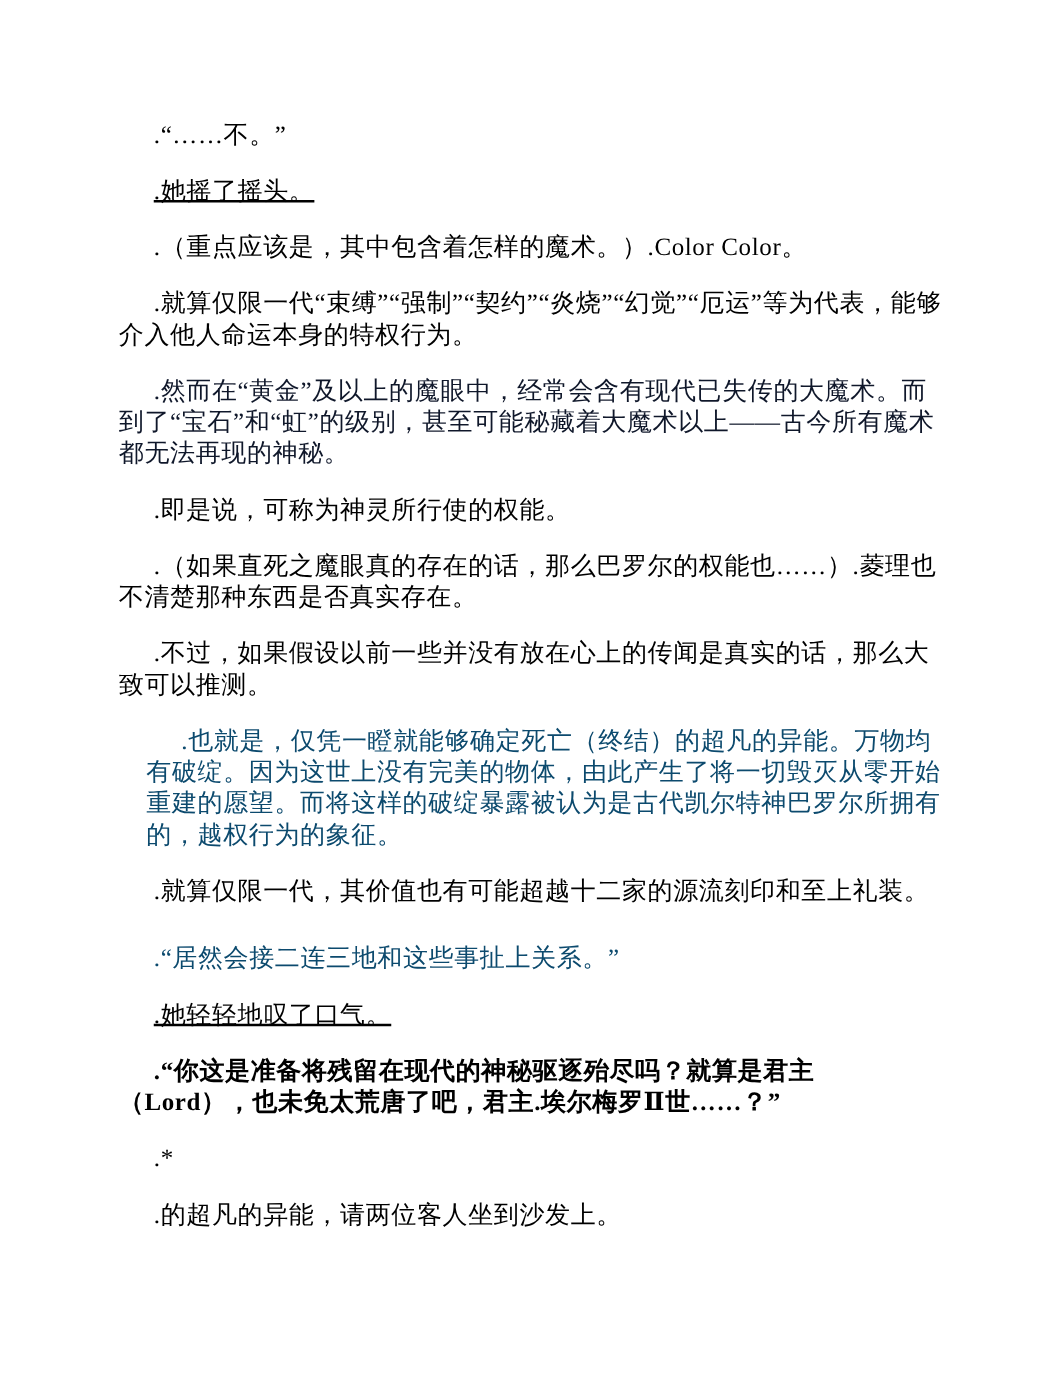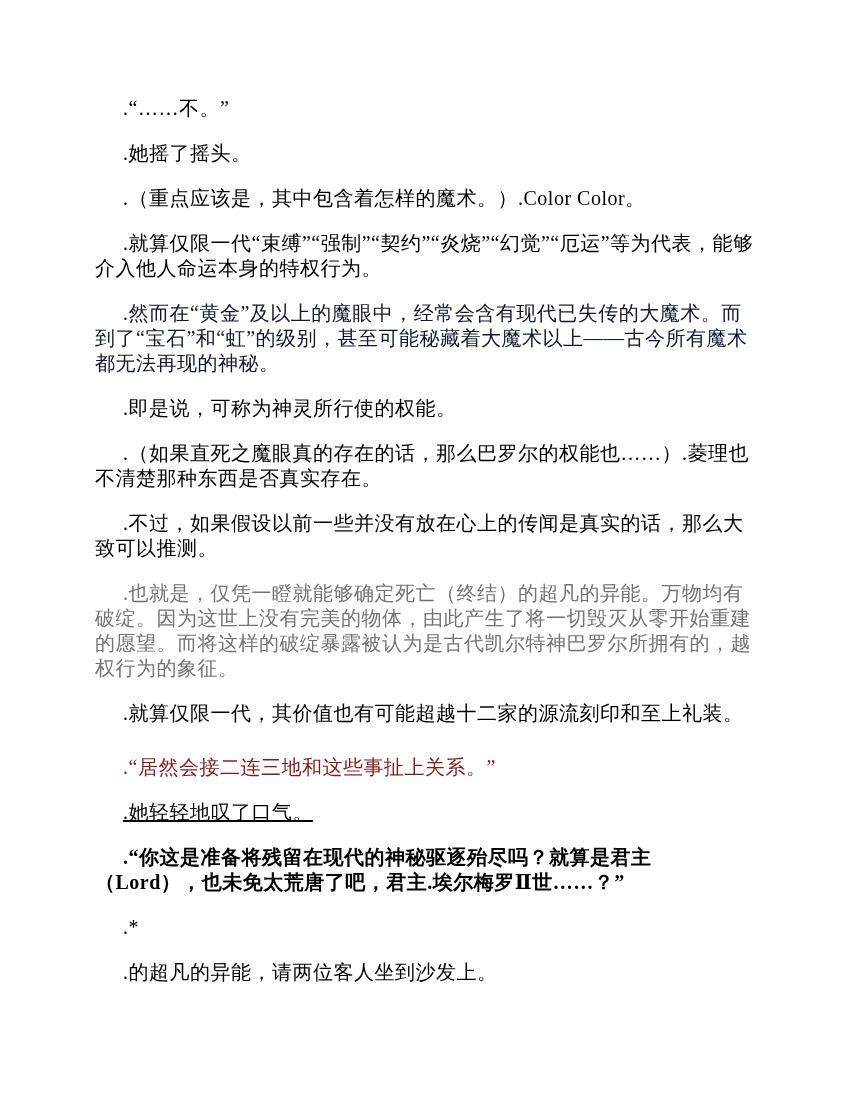--- a/index.html
+++ b/index.html
@@ -29,27 +29,27 @@
     text-indent: 28px;
     text-align: left;
     word-break: break-word;
   }
 </style>
 </head>
 <body style="background: rgb(255, 255, 255);">
 
 <main class="page">
   <p style="color: rgb(0, 0, 0);">.“……不。”</p>
-  <p style="color: rgb(0, 0, 0);">.她摇了摇头。</p>
+  <p style="color: rgb(0, 0, 0); text-decoration: underline;">.她摇了摇头。</p>
   <p style="color: rgb(0, 0, 0);">.（重点应该是，其中包含着怎样的魔术。）.Color Color。</p>
   <p style="color: rgb(0, 0, 0);">.就算仅限一代“束缚”“强制”“契约”“炎烧”“幻觉”“厄运”等为代表，能够介入他人命运本身的特权行为。</p>
   <p style="color: #0f172a;">.然而在“黄金”及以上的魔眼中，经常会含有现代已失传的大魔术。而到了“宝石”和“虹”的级别，甚至可能秘藏着大魔术以上——古今所有魔术都无法再现的神秘。</p>
   <p style="color: rgb(0, 0, 0);">.即是说，可称为神灵所行使的权能。</p>
   <p style="color: rgb(0, 0, 0); margin-top: 11px;">.（如果直死之魔眼真的存在的话，那么巴罗尔的权能也……）.菱理也不清楚那种东西是否真实存在。</p>
   <p style="color: rgb(0, 0, 0);">.不过，如果假设以前一些并没有放在心上的传闻是真实的话，那么大致可以推测。</p>
-  <p style="color: #737373;">.也就是，仅凭一瞪就能够确定死亡（终结）的超凡的异能。万物均有破绽。因为这世上没有完美的物体，由此产生了将一切毁灭从零开始重建的愿望。而将这样的破绽暴露被认为是古代凯尔特神巴罗尔所拥有的，越权行为的象征。</p>
+  <p style="color: #0c4a6e; margin-left: 22px;">.也就是，仅凭一瞪就能够确定死亡（终结）的超凡的异能。万物均有破绽。因为这世上没有完美的物体，由此产生了将一切毁灭从零开始重建的愿望。而将这样的破绽暴露被认为是古代凯尔特神巴罗尔所拥有的，越权行为的象征。</p>
   <p style="color: rgb(0, 0, 0);">.就算仅限一代，其价值也有可能超越十二家的源流刻印和至上礼装。</p>
-  <p style="color: #7f1d1d; margin-top: 29px;">.“居然会接二连三地和这些事扯上关系。”</p>
+  <p style="color: #0c4a6e; margin-top: 29px;">.“居然会接二连三地和这些事扯上关系。”</p>
   <p style="color: rgb(0, 0, 0); text-decoration: underline;">.她轻轻地叹了口气。</p>
   <p style="color: rgb(0, 0, 0); font-weight: bold;">.“你这是准备将残留在现代的神秘驱逐殆尽吗？就算是君主（Lord），也未免太荒唐了吧，君主.埃尔梅罗Ⅱ世……？”</p>
   <p style="color: rgb(0, 0, 0);">.*</p>
   <p style="color: rgb(0, 0, 0);">.的超凡的异能，请两位客人坐到沙发上。</p>
 </main>
 
 </body></html>

